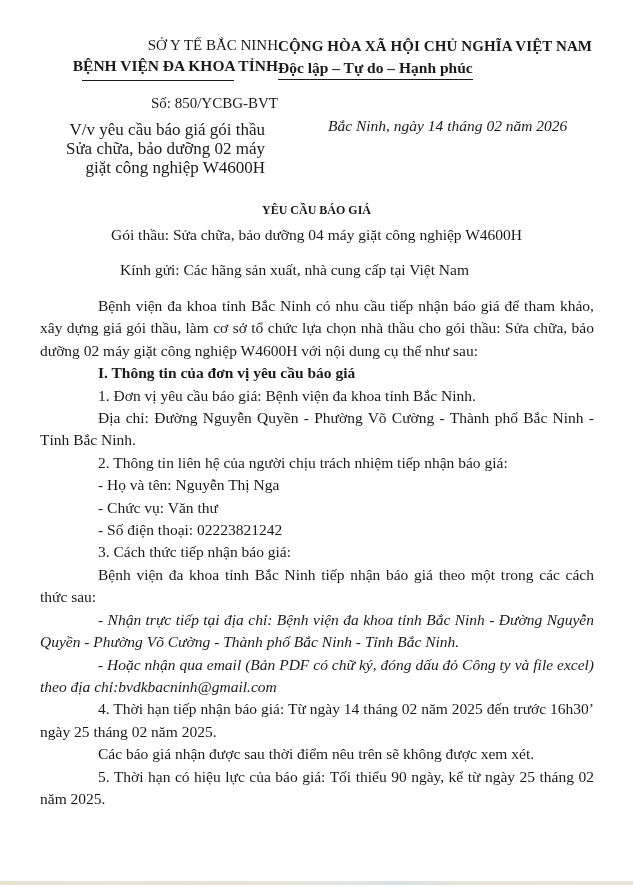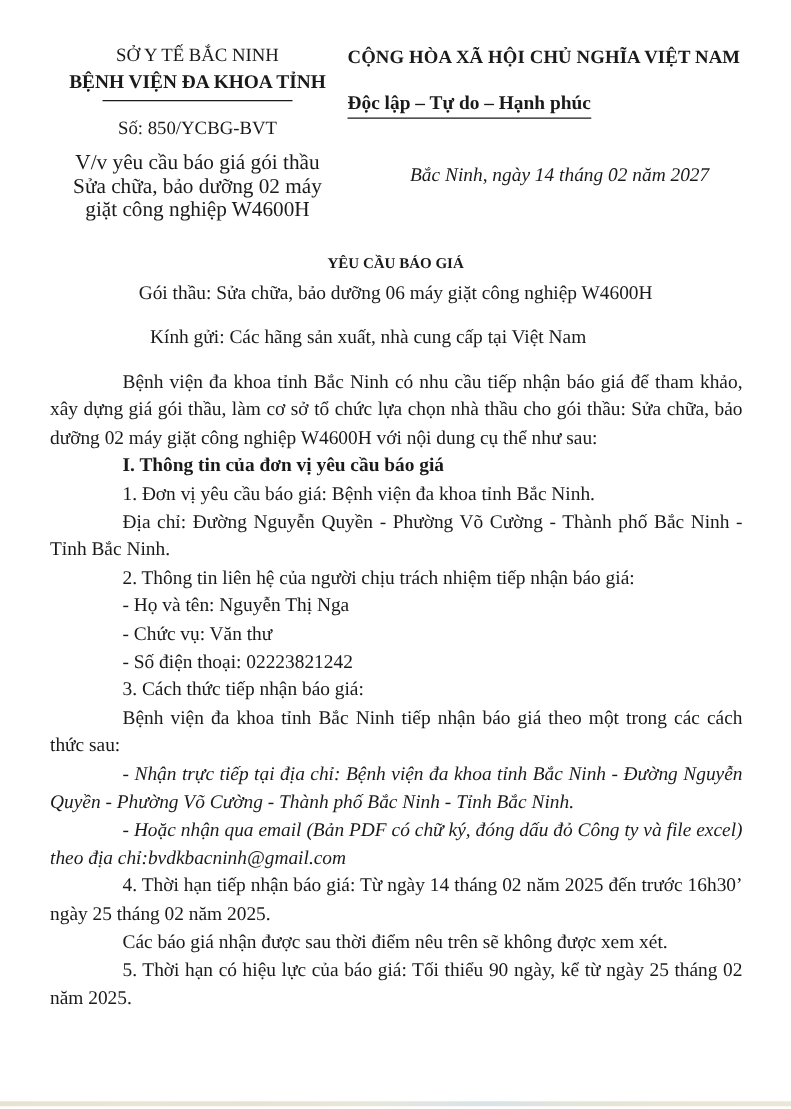--- a/index.html
+++ b/index.html
@@ -6,29 +6,29 @@
   .page{
     position:relative;
     width:633px;height:887px;
     background:#ffffff;
     color:#1a1a1a;
     font-family:"Liberation Serif","DejaVu Serif",serif;
     overflow:hidden;
   }
   
   .header{display:flex;padding:36px 26px 0 38px;}
-  .header-left{width:240px;text-align:center;flex:none;}
+  .header-left{width:240px;text-align:right;flex:none;}
   .header-right{flex:1;}
   .org-parent{font-size:15px;line-height:19px;}
   .org-name{font-size:15.5px;font-weight:bold;line-height:21px;}
   .org-rule{width:152px;border-top:1.6px solid #1a1a1a;margin:4px auto 0;height:0;}
   .doc-number{font-size:15px;margin-top:13px;line-height:19px;}
   .doc-subject{font-size:17px;line-height:19px;width:214px;margin:7px auto 0;}
   .national-title{font-size:15px;font-weight:bold;line-height:20px;letter-spacing:.1px;}
-  .national-motto-wrap{margin-top:17px;}
+  .national-motto-wrap{margin-top:2px;}
   .national-motto{display:inline-block;font-size:15.5px;font-weight:bold;
     border-bottom:1.6px solid #1a1a1a;padding-bottom:2px;line-height:19px;}
   .date-line{font-size:15.5px;font-style:italic;margin-top:36px;padding-left:50px;line-height:20px;}
   
   .doc-title{font-size:12px;font-weight:bold;text-align:center;margin-top:22px;line-height:22px;}
   .doc-subtitle{font-size:15.5px;text-align:center;margin-top:3px;line-height:21px;}
   .salutation{font-size:15.5px;text-align:center;margin-top:14px;line-height:21px;position:relative;left:-22px;}
   
   .doc-body{margin:15px 39px 0 40px;font-size:15.5px;line-height:22.4px;text-align:justify;}
   .para{margin:0;text-indent:58px;}
@@ -53,26 +53,26 @@
       <div class="org-name">BỆNH VIỆN ĐA KHOA TỈNH</div>
       <div class="org-rule"></div>
       <div class="doc-number">Số: 850/YCBG-BVT</div>
       <div class="doc-subject">V/v yêu cầu báo giá gói thầu Sửa chữa, bảo dưỡng 02 máy giặt công nghiệp W4600H</div>
     </div>
     <div class="header-right">
       <div class="national-title">CỘNG HÒA XÃ HỘI CHỦ NGHĨA VIỆT NAM</div>
       <div class="national-motto-wrap">
         <span class="national-motto">Độc lập – Tự do – Hạnh phúc</span>
       </div>
-      <div class="date-line">Bắc Ninh, ngày 14 tháng 02 năm 2027</div>
+      <div class="date-line">Bắc Ninh, ngày 14 tháng 02 năm 2026</div>
     </div>
   </div>
 
   <div class="doc-title">YÊU CẦU BÁO GIÁ</div>
-  <div class="doc-subtitle">Gói thầu: Sửa chữa, bảo dưỡng 06 máy giặt công nghiệp W4600H</div>
+  <div class="doc-subtitle">Gói thầu: Sửa chữa, bảo dưỡng 04 máy giặt công nghiệp W4600H</div>
   <div class="salutation">Kính gửi: Các hãng sản xuất, nhà cung cấp tại Việt Nam</div>
 
   <div class="doc-body">
       <p class="para ">Bệnh viện đa khoa tỉnh Bắc Ninh có nhu cầu tiếp nhận báo giá để tham khảo, xây dựng giá gói thầu, làm cơ sở tổ chức lựa chọn nhà thầu cho gói thầu: Sửa chữa, bảo dưỡng 02 máy giặt công nghiệp W4600H với nội dung cụ thể như sau:</p>
       <p class="para bold">I. Thông tin của đơn vị yêu cầu báo giá</p>
       <p class="para ">1. Đơn vị yêu cầu báo giá: Bệnh viện đa khoa tỉnh Bắc Ninh.</p>
       <p class="para ">Địa chỉ: Đường Nguyễn Quyền - Phường Võ Cường - Thành phố Bắc Ninh - Tỉnh Bắc Ninh.</p>
       <p class="para ">2. Thông tin liên hệ của người chịu trách nhiệm tiếp nhận báo giá:</p>
       <p class="para ">- Họ và tên: Nguyễn Thị Nga</p>
       <p class="para ">- Chức vụ: Văn thư</p>

